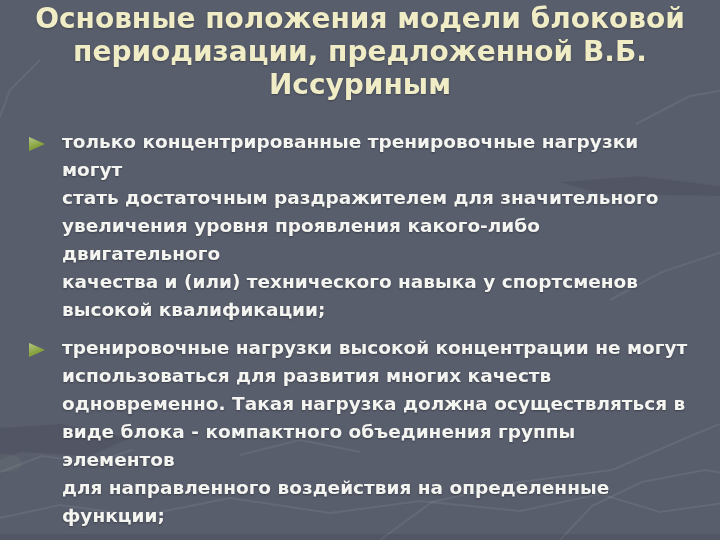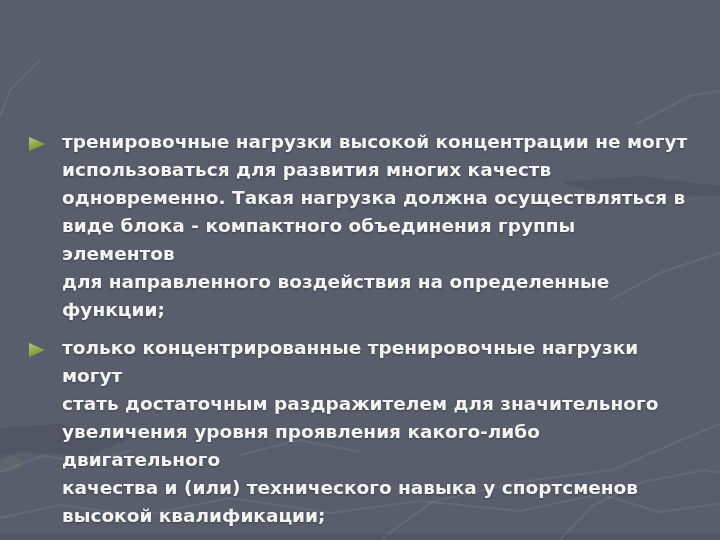--- a/index.html
+++ b/index.html
@@ -91,36 +91,39 @@
     <g fill="rgba(0,0,0,0.08)" stroke="none">
       <polygon points="0,428 60,424 130,438 90,456 20,452 0,460"></polygon>
       <polygon points="560,182 640,176 720,186 720,196 600,194"></polygon>
       <rect x="0" y="534" width="720" height="6"></rect>
     </g>
     <g fill="rgba(170,190,140,0.08)" stroke="none">
       <ellipse cx="6" cy="463" rx="16" ry="9"></ellipse>
     </g>
   </svg>
 
+  <h1 class="title">Основные положения модели блоковой
+периодизации, предложенной В.Б.
+Иссуриным</h1>
 
   <div class="bullets">
+
+    <div class="bullet">
+      <span class="arrow"></span>
+      <p class="bullet-text">только концентрированные тренировочные нагрузки могут
+стать достаточным раздражителем для значительного
+увеличения уровня проявления какого-либо двигательного
+качества и (или) технического навыка у спортсменов
+высокой квалификации;</p>
+    </div>
 
     <div class="bullet">
       <span class="arrow"></span>
       <p class="bullet-text">тренировочные нагрузки высокой концентрации не могут
 использоваться для развития многих качеств
 одновременно. Такая нагрузка должна осуществляться в
 виде блока - компактного объединения группы элементов
 для направленного воздействия на определенные
 функции;</p>
     </div>
 
-    <div class="bullet">
-      <span class="arrow"></span>
-      <p class="bullet-text">только концентрированные тренировочные нагрузки могут
-стать достаточным раздражителем для значительного
-увеличения уровня проявления какого-либо двигательного
-качества и (или) технического навыка у спортсменов
-высокой квалификации;</p>
-    </div>
-
   </div>
 </div>
 
 </body></html>

